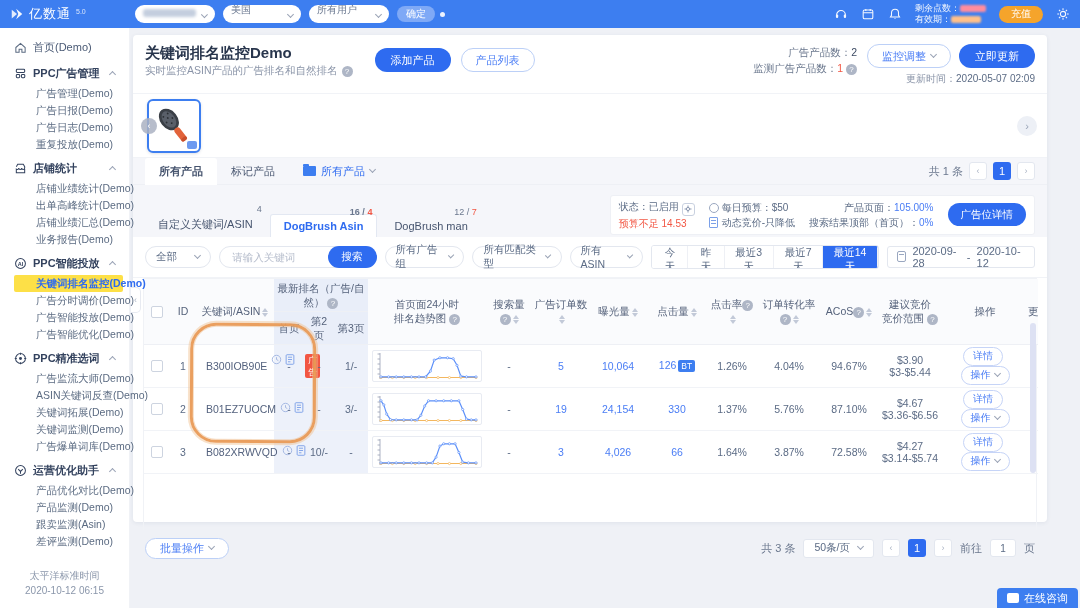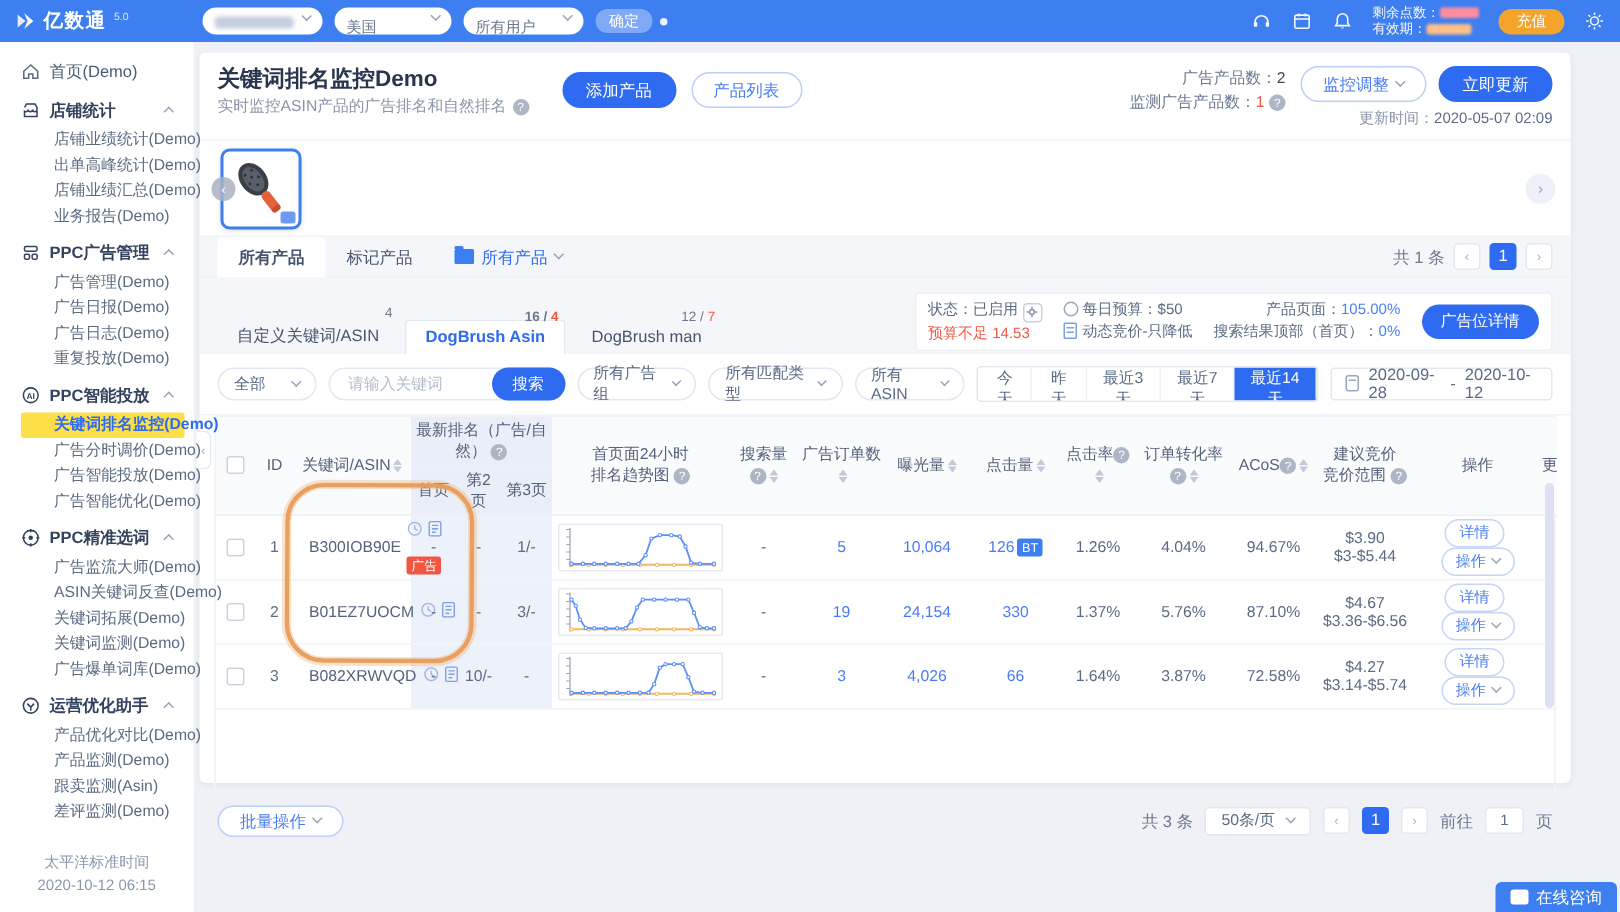--- a/index.html
+++ b/index.html
@@ -1,23 +1,23 @@
 <!DOCTYPE html>
 <html><head>
 <meta charset="utf-8">
 <style>
 *{margin:0;padding:0;box-sizing:border-box}
 html,body{width:1080px;height:608px;overflow:hidden}
 body{font-family:"Liberation Sans","DejaVu Sans",sans-serif;font-size:11px;color:#36435a;background:#fff;position:relative}
 
 .topbar{position:absolute;top:0;left:0;right:0;height:28px;background:#3d7ef0;display:flex;align-items:center;color:#fff;z-index:30;padding:0 10px}
 .logo{display:flex;align-items:center;gap:5px;width:125px}
-.logo-name{font-size:13px;font-weight:bold;letter-spacing:1px}
+.logo-name{font-size:13px;font-weight:normal;letter-spacing:1px}
 .logo-sup{font-size:7px;opacity:.8;margin-top:-6px}
-.tb-pill{height:18px;background:#fff;border-radius:9px;color:#6a7890;display:flex;align-items:flex-start;padding:6px 8px;font-size:10px;margin-right:8px;gap:6px}
+.tb-pill{height:18px;background:#fff;border-radius:9px;color:#6a7890;display:flex;align-items:flex-end;padding:6px 8px;font-size:10px;margin-right:8px;gap:6px}
 .tb-pill .blur-blob{width:60px;height:8px;background:#c4cede;border-radius:3px;filter:blur(1.5px)}
 .caret{width:5px;height:5px;border:solid #9aa3b5;border-width:0 1px 1px 0;display:inline-block;transform:rotate(45deg);margin-top:-3px}
 .caret.up{transform:rotate(225deg);margin-top:2px}
 .tb-confirm{height:16px;border-radius:8px;background:#7fa9f6;color:#fff;font-size:10px;padding:0 9px;display:flex;align-items:center;margin-right:5px;border:none;cursor:pointer}
 .tb-dot{width:5px;height:5px;border-radius:50%;background:rgba(255,255,255,.9)}
 .tb-right{margin-left:auto;display:flex;align-items:center;gap:13px}
 .tb-ic{width:14px;height:14px;opacity:.95;display:block}
 .tb-points{font-size:9px;line-height:11px}
 .tb-points .lb{opacity:.95}
 .blob-red{display:inline-block;width:26px;height:7px;background:#ff8d9e;border-radius:2px;filter:blur(1.2px);vertical-align:middle}
@@ -101,21 +101,21 @@
 table{border-collapse:collapse;table-layout:fixed;width:894px;font-size:10.5px}
 th{font-weight:normal;color:#55627b;background:#fafbfd;border-bottom:1px solid #eef0f5;padding:2px 2px;text-align:center;vertical-align:middle;line-height:14px}
 thead tr:first-child th{height:22px}
 thead tr:last-child th{height:20px}
 td{border-bottom:1px solid #f1f3f7;padding:2px 2px;text-align:center;vertical-align:middle;height:40px;color:#5b6b85}
 .col-rank{background:#edf1fa}
 th.col-rank{background:#e9eef9}
 .blue-v{color:#4a7df5;cursor:pointer}
 .kw-cell{display:flex;align-items:center;justify-content:flex-start;gap:4px;padding-left:8px}
 .kw-txt{color:#54627e}
-.kw-icons{display:flex;flex-direction:column;gap:10px;align-items:flex-start}
+.kw-icons{display:flex;flex-direction:row;gap:10px;align-items:flex-start}
 .kw-icons .irow{display:flex;gap:3px}
 .badge-red{background:#f25643;color:#fff;font-size:8.5px;border-radius:2px;padding:0 3px;line-height:12px;display:inline-block}
 .tag-bt{background:#3d7ef0;color:#fff;font-size:8.5px;border-radius:2px;padding:0 3px;margin-left:2px;line-height:12px;display:inline-block}
 .spark-box{width:110px;height:32px;border:1px solid #e8ebf2;background:#fff;margin:0 auto;border-radius:2px}
 .pill-sm{display:inline-flex;align-items:center;gap:4px;border:1px solid #c6d4f7;color:#4a7df5;border-radius:11px;height:19px;padding:0 9px;background:#fff;cursor:pointer;font-size:10px}
 .sort{display:inline-flex;flex-direction:column;gap:1px;vertical-align:middle;margin-left:2px}
 .sort i{width:0;height:0;border-left:3px solid transparent;border-right:3px solid transparent;display:block}
 .sort .up{border-bottom:4px solid #c2c9d8}
 .sort .down{border-top:4px solid #c2c9d8}
 .cb{display:inline-block;width:12px;height:12px;border:1px solid #cdd4e0;border-radius:2px;background:#fff;cursor:pointer;vertical-align:middle}
@@ -188,44 +188,44 @@
   <div class="sb-home">
     <svg class="sb-ic" viewBox="0 0 14 14">
         <path d="M2 7 L7 2.5 L12 7 V12 H8.5 V9 H5.5 V12 H2 Z" fill="none" stroke="#5b6b82" stroke-width="1.1"></path>
       </svg>
     <span>首页(Demo)</span>
   </div>
   <div id="sb-groups">
       <div class="sb-group">
         <div class="sb-ghead">
           <span class="sb-ic"><svg width="13" height="13" viewBox="0 0 14 14">
-              <path d="M2.5 5 L4 2.5 H10 L11.5 5 V6.5 a1.6 1.6 0 0 1 -3.2 0 a1.6 1.6 0 0 1 -3.2 0 a1.6 1.6 0 0 1 -2.6 1.2 V11.5 H11.5 V7.5" fill="none" stroke="#33425e" stroke-width="1.1"></path>
-            </svg></span>
-          <span>店铺统计</span>
-          <span class="caret up"></span>
-        </div>
-        <div class="sb-item">店铺业绩统计(Demo)</div>
-        <div class="sb-item">出单高峰统计(Demo)</div>
-        <div class="sb-item">店铺业绩汇总(Demo)</div>
-        <div class="sb-item">业务报告(Demo)</div>
-      </div>
-      <div class="sb-group">
-        <div class="sb-ghead">
-          <span class="sb-ic"><svg width="13" height="13" viewBox="0 0 14 14">
               <rect x="2.5" y="2.5" width="9" height="3.4" rx="1" fill="none" stroke="#33425e" stroke-width="1.1"></rect>
               <rect x="2.5" y="8" width="3.6" height="3.6" rx="1" fill="none" stroke="#33425e" stroke-width="1.1"></rect>
               <rect x="8" y="8" width="3.6" height="3.6" rx="1" fill="none" stroke="#33425e" stroke-width="1.1"></rect>
             </svg></span>
           <span>PPC广告管理</span>
           <span class="caret up"></span>
         </div>
         <div class="sb-item">广告管理(Demo)</div>
         <div class="sb-item">广告日报(Demo)</div>
         <div class="sb-item">广告日志(Demo)</div>
         <div class="sb-item">重复投放(Demo)</div>
+      </div>
+      <div class="sb-group">
+        <div class="sb-ghead">
+          <span class="sb-ic"><svg width="13" height="13" viewBox="0 0 14 14">
+              <path d="M2.5 5 L4 2.5 H10 L11.5 5 V6.5 a1.6 1.6 0 0 1 -3.2 0 a1.6 1.6 0 0 1 -3.2 0 a1.6 1.6 0 0 1 -2.6 1.2 V11.5 H11.5 V7.5" fill="none" stroke="#33425e" stroke-width="1.1"></path>
+            </svg></span>
+          <span>店铺统计</span>
+          <span class="caret up"></span>
+        </div>
+        <div class="sb-item">店铺业绩统计(Demo)</div>
+        <div class="sb-item">出单高峰统计(Demo)</div>
+        <div class="sb-item">店铺业绩汇总(Demo)</div>
+        <div class="sb-item">业务报告(Demo)</div>
       </div>
       <div class="sb-group">
         <div class="sb-ghead">
           <span class="sb-ic"><svg width="13" height="13" viewBox="0 0 14 14">
               <circle cx="7" cy="7" r="5.3" fill="none" stroke="#33425e" stroke-width="1.1"></circle>
               <text x="7" y="9.4" font-size="6" text-anchor="middle" fill="#33425e" font-weight="bold">AI</text>
             </svg></span>
           <span>PPC智能投放</span>
           <span class="caret up"></span>
         </div>

